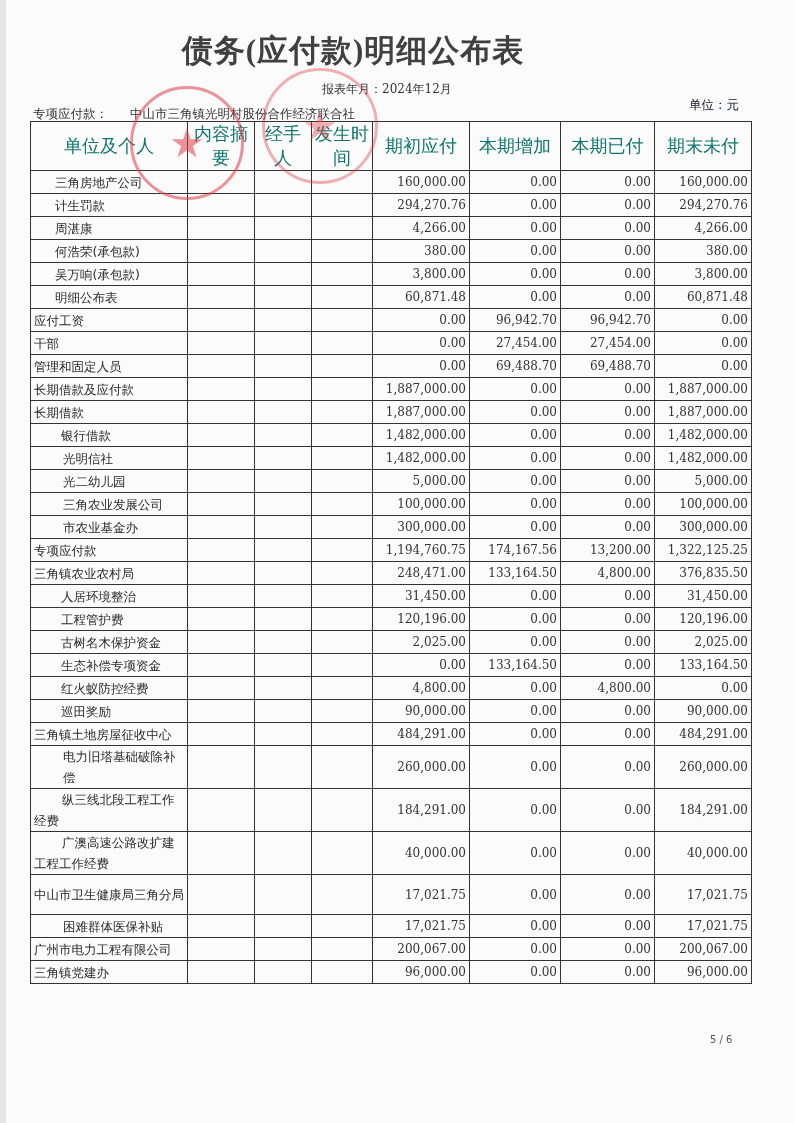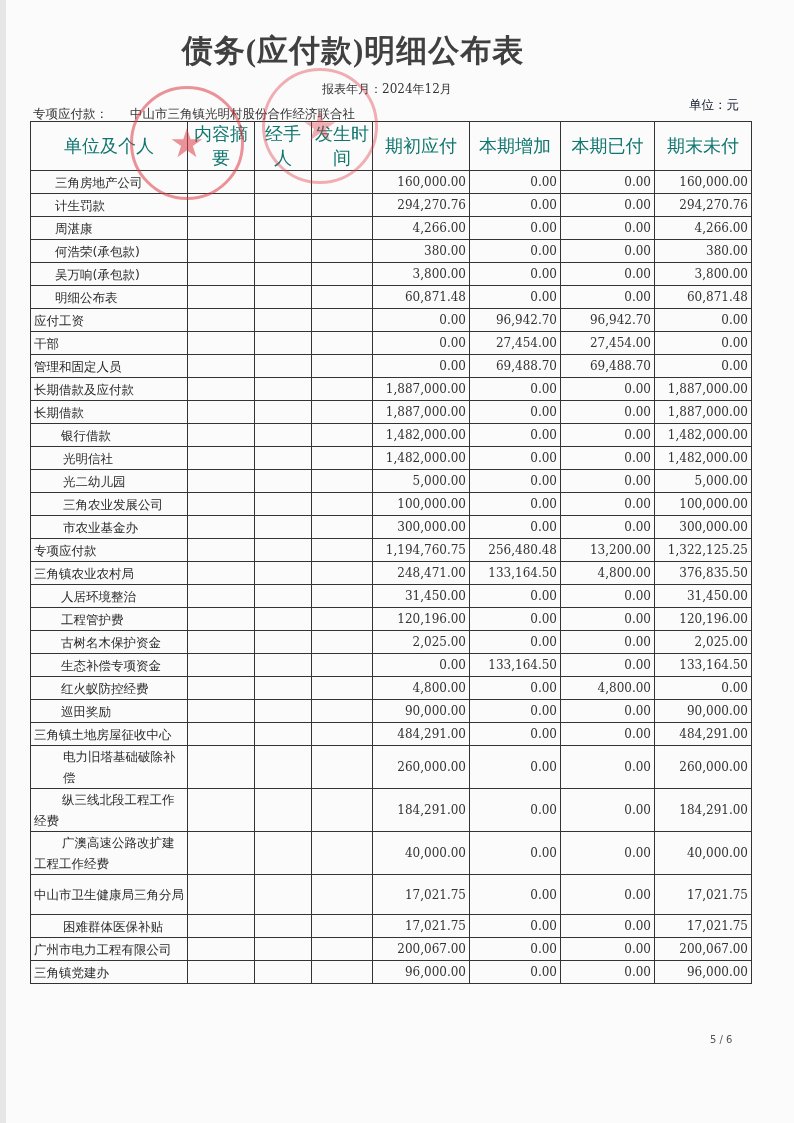--- a/index.html
+++ b/index.html
@@ -251,21 +251,21 @@
         <td class="num">0.00</td>
         <td class="num">0.00</td>
         <td class="num">300,000.00</td>
       </tr>
       <tr>
         <td class="name">专项应付款</td>
         <td></td>
         <td></td>
         <td></td>
         <td class="num">1,194,760.75</td>
-        <td class="num">256,480.48</td>
+        <td class="num">174,167.56</td>
         <td class="num">13,200.00</td>
         <td class="num">1,322,125.25</td>
       </tr>
       <tr>
         <td class="name">三角镇农业农村局</td>
         <td></td>
         <td></td>
         <td></td>
         <td class="num">248,471.00</td>
         <td class="num">133,164.50</td>

